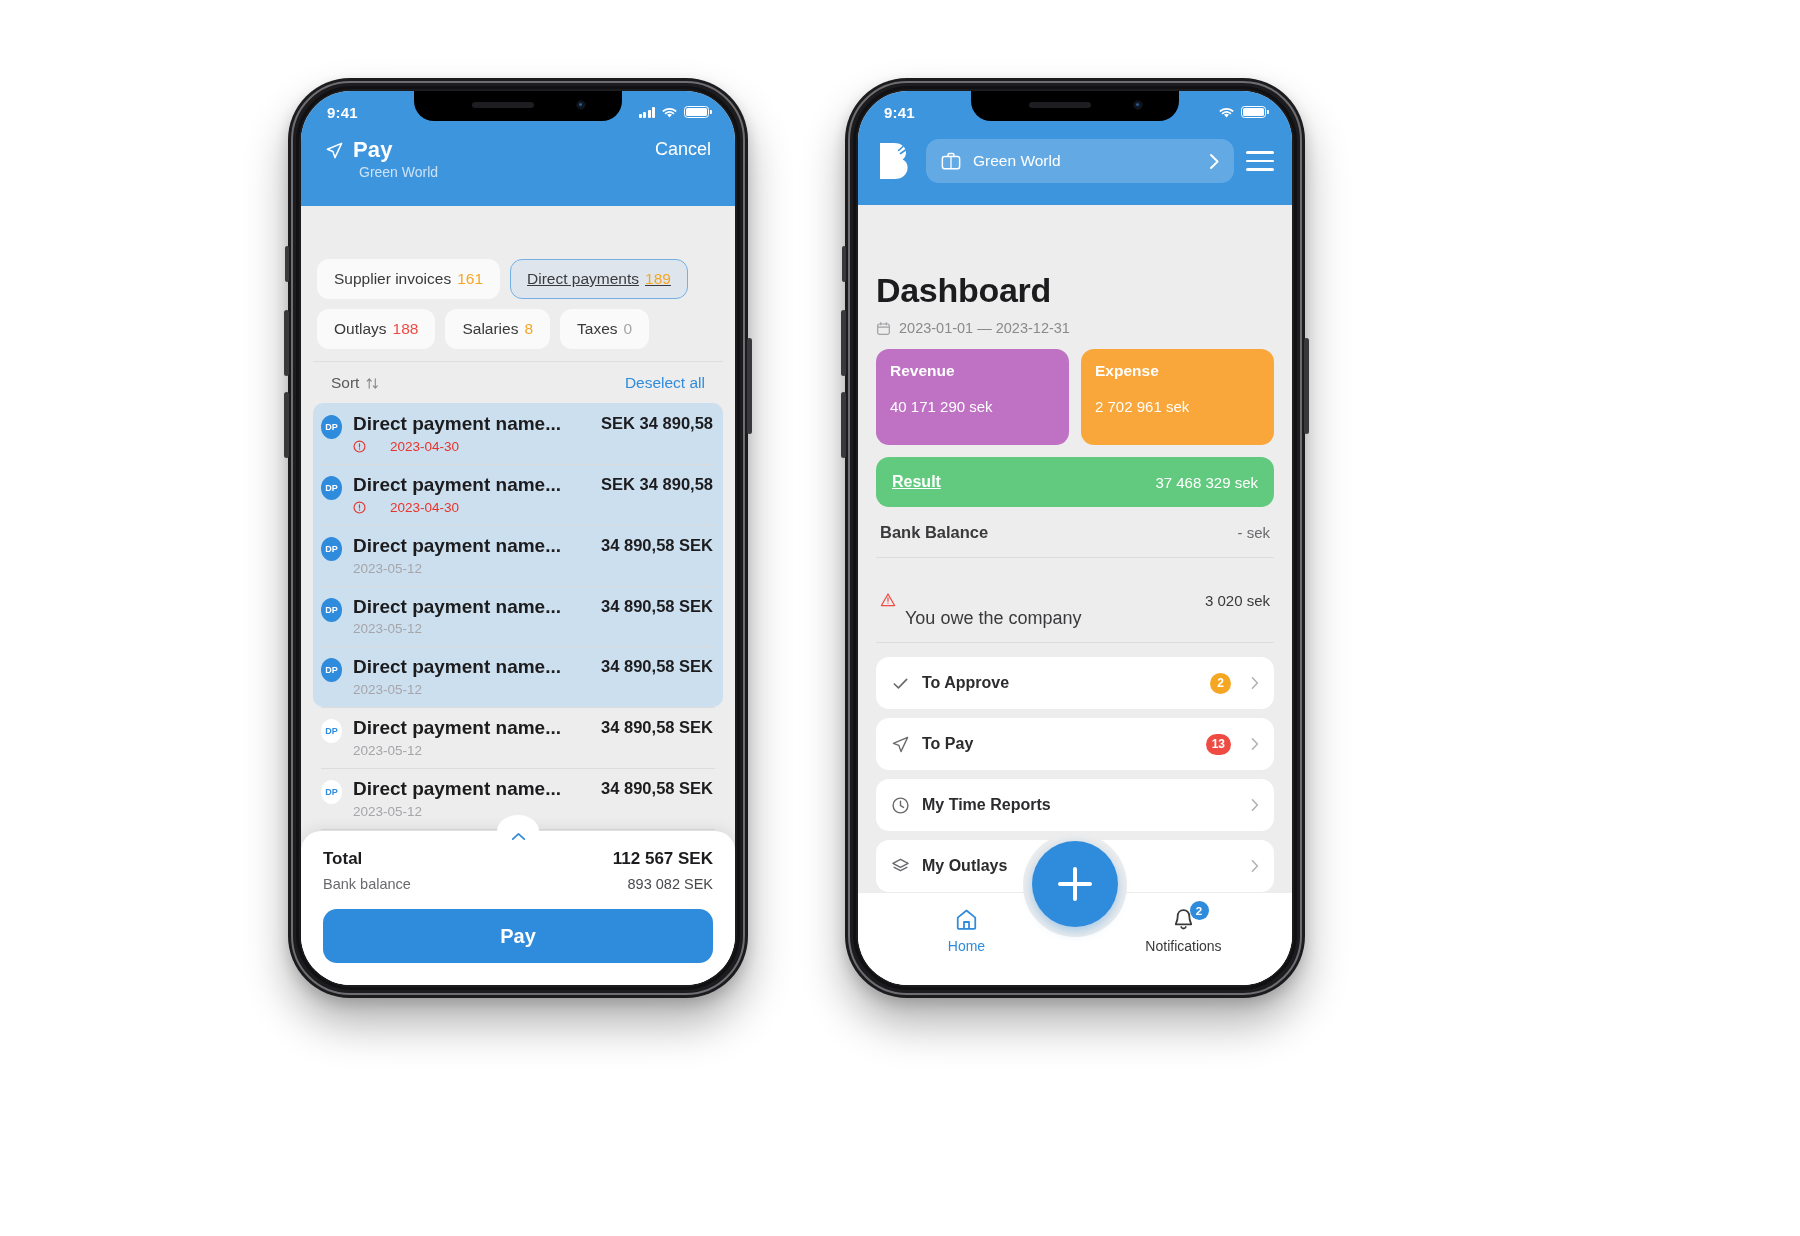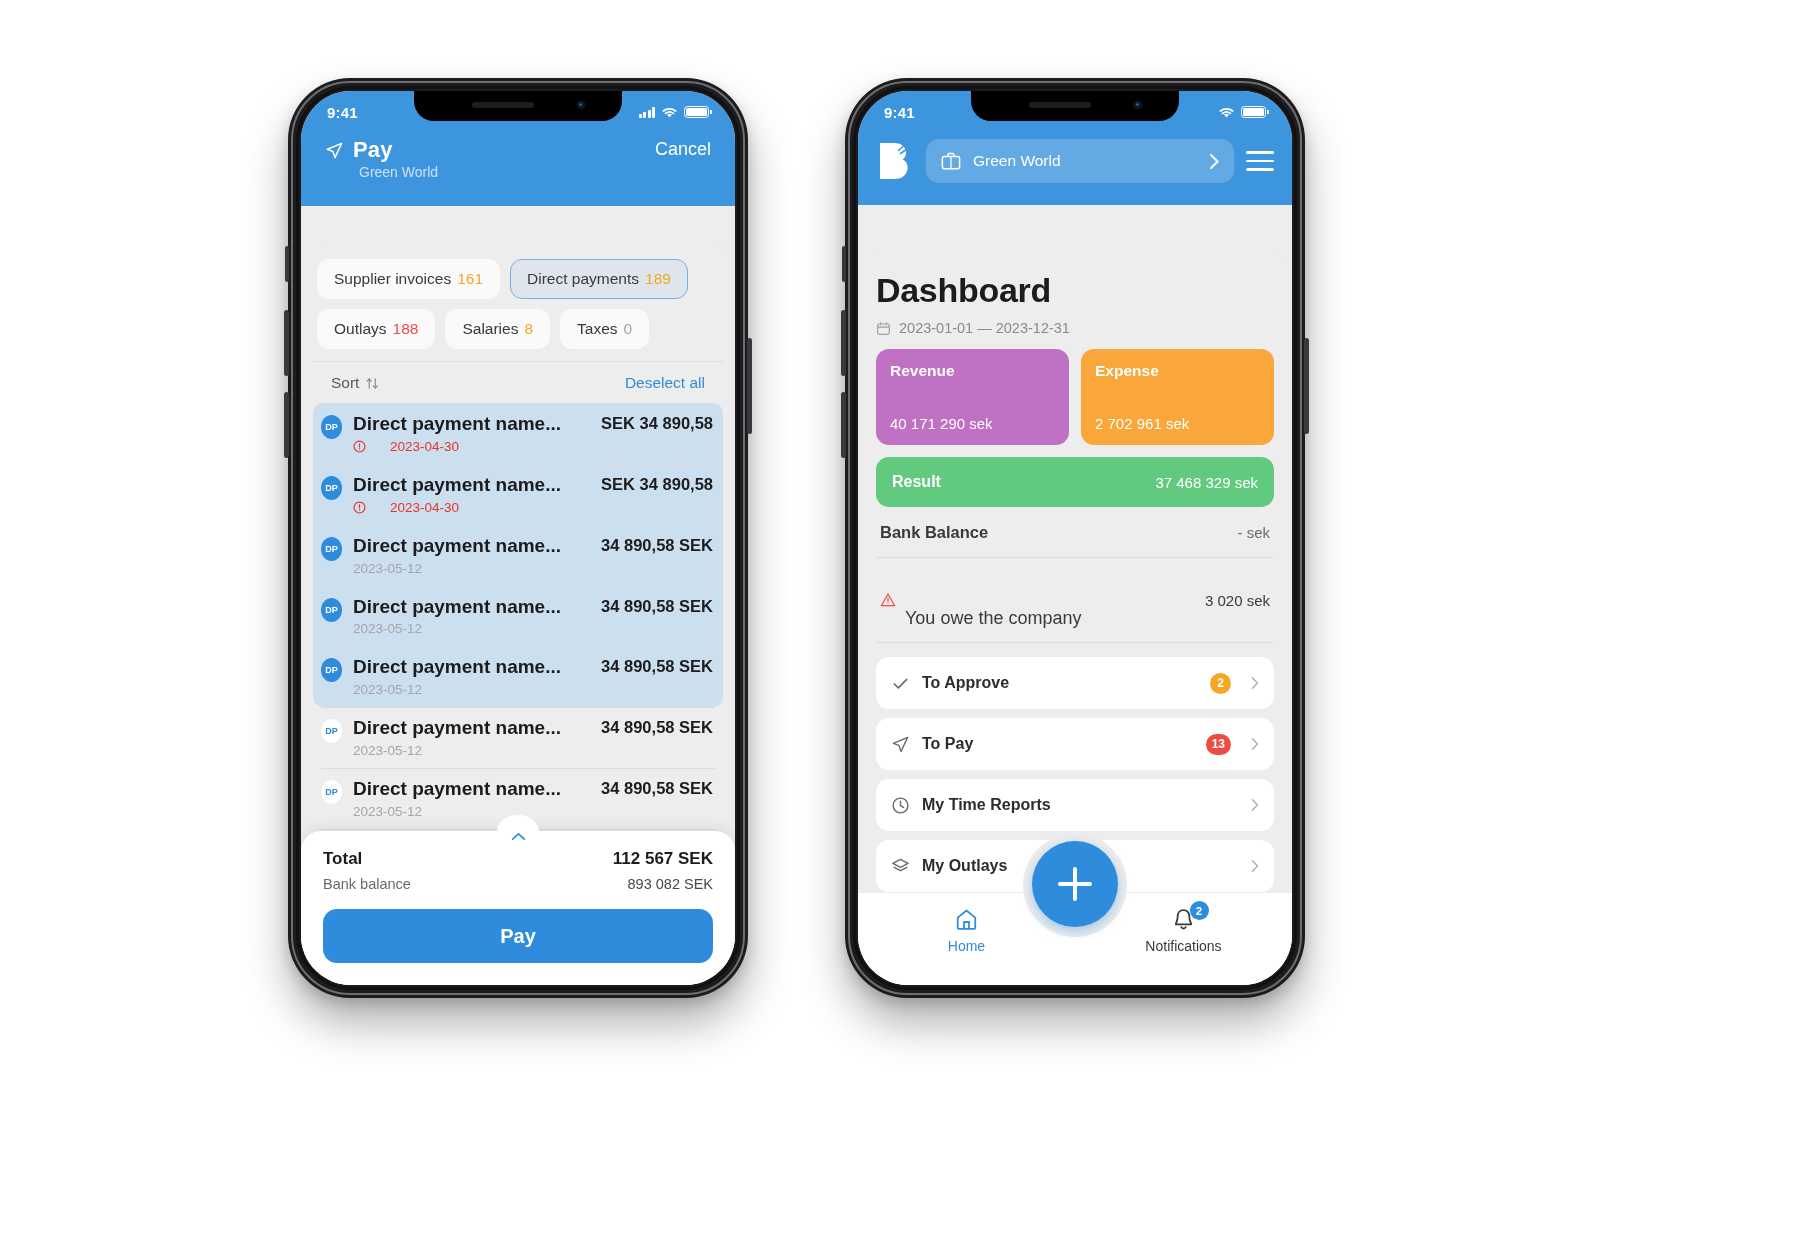--- a/index.html
+++ b/index.html
@@ -108,21 +108,21 @@
     background: #ededed; border-top-left-radius: 22px; border-top-right-radius: 22px;
     overflow: hidden;
   }
   .chips { padding: 14px 16px 8px 16px; display: flex; flex-wrap: wrap; gap: 10px; }
   .chip {
     background: #fafafa; border: 1px solid transparent;
     border-radius: 12px; padding: 10px 16px;
     font-size: 15.5px; color: #3a3a3c; white-space: nowrap;
     display: flex; gap: 6px; align-items: baseline;
   }
-  .chip.sel { background: #dfe5ec; border-color: #74b0e4; }
+  .chip.sel { background: #dfe5ec; border-color: #74b0e4; text-decoration: underline; }
   .chip b { font-weight: normal; }
 
   .sortrow {
     display: flex; align-items: center; padding: 12px 18px 11px 18px;
     border-top: 1px solid #dedede; margin: 4px 12px 0 12px;
     font-size: 15.5px;
   }
   .sortrow .lbl { color: #5a5a5e; display:flex; align-items:center; gap:6px;}
   .sortrow .desel { margin-left: auto; color: #2f8bdc; }
 
@@ -195,30 +195,30 @@
     position:absolute; left:0; right:0; top:162px; bottom:0;
     background:#ededed; border-top-left-radius: 22px; border-top-right-radius: 22px;
     padding: 18px 18px 0 18px; overflow:hidden;
   }
   .dash-title { font-size: 34px; font-weight: bold; color:#1c1c1e; letter-spacing:-0.3px; }
   .dash-range { display:flex; align-items:center; gap:8px; margin-top:10px; color:#8a8a8e; font-size:14.5px;}
   .cal-ico { width:15px; height:15px; display:block;}
 
   .kpis { display:flex; gap:12px; margin-top: 13px; }
   .kpi {
-    flex:1; border-radius: 13px; padding: 13px 14px 13px 14px;
+    flex:1; border-radius: 13px; padding: 13px 14px 30px 14px;
     height: 96px; display:flex; flex-direction:column; color:#fff;
   }
   .kpi .k-lbl { font-size: 15.5px; font-weight: bold; }
   .kpi .k-val { font-size: 15px; margin-top: auto; }
   .result-card {
     margin-top: 12px; border-radius: 13px; height: 50px;
     display:flex; align-items:center; padding: 0 16px; color:#fff;
   }
-  .result-card .k-lbl { font-size: 16px; font-weight:bold; }
+  .result-card .k-lbl { font-size: 16px; font-weight:bold;text-decoration:underline; }
   .result-card .k-val { margin-left:auto; font-size: 15px; }
 
   .bb2 { display:flex; align-items:center; padding: 16px 4px 15px 4px; }
   .bb2 .l { font-size: 16.5px; font-weight: bold; color:#3a3a3c;}
   .bb2 .r { margin-left:auto; font-size:15px; color:#6a6a6e;}
   .owe {
     display:flex; align-items:center; gap:9px; padding: 13px 4px;
     border-top: 1px solid #dcdcdc; border-bottom: 1px solid #dcdcdc;
   }
   .owe .l { font-size: 18px; color:#3a3a3c;margin-top:37px;}

